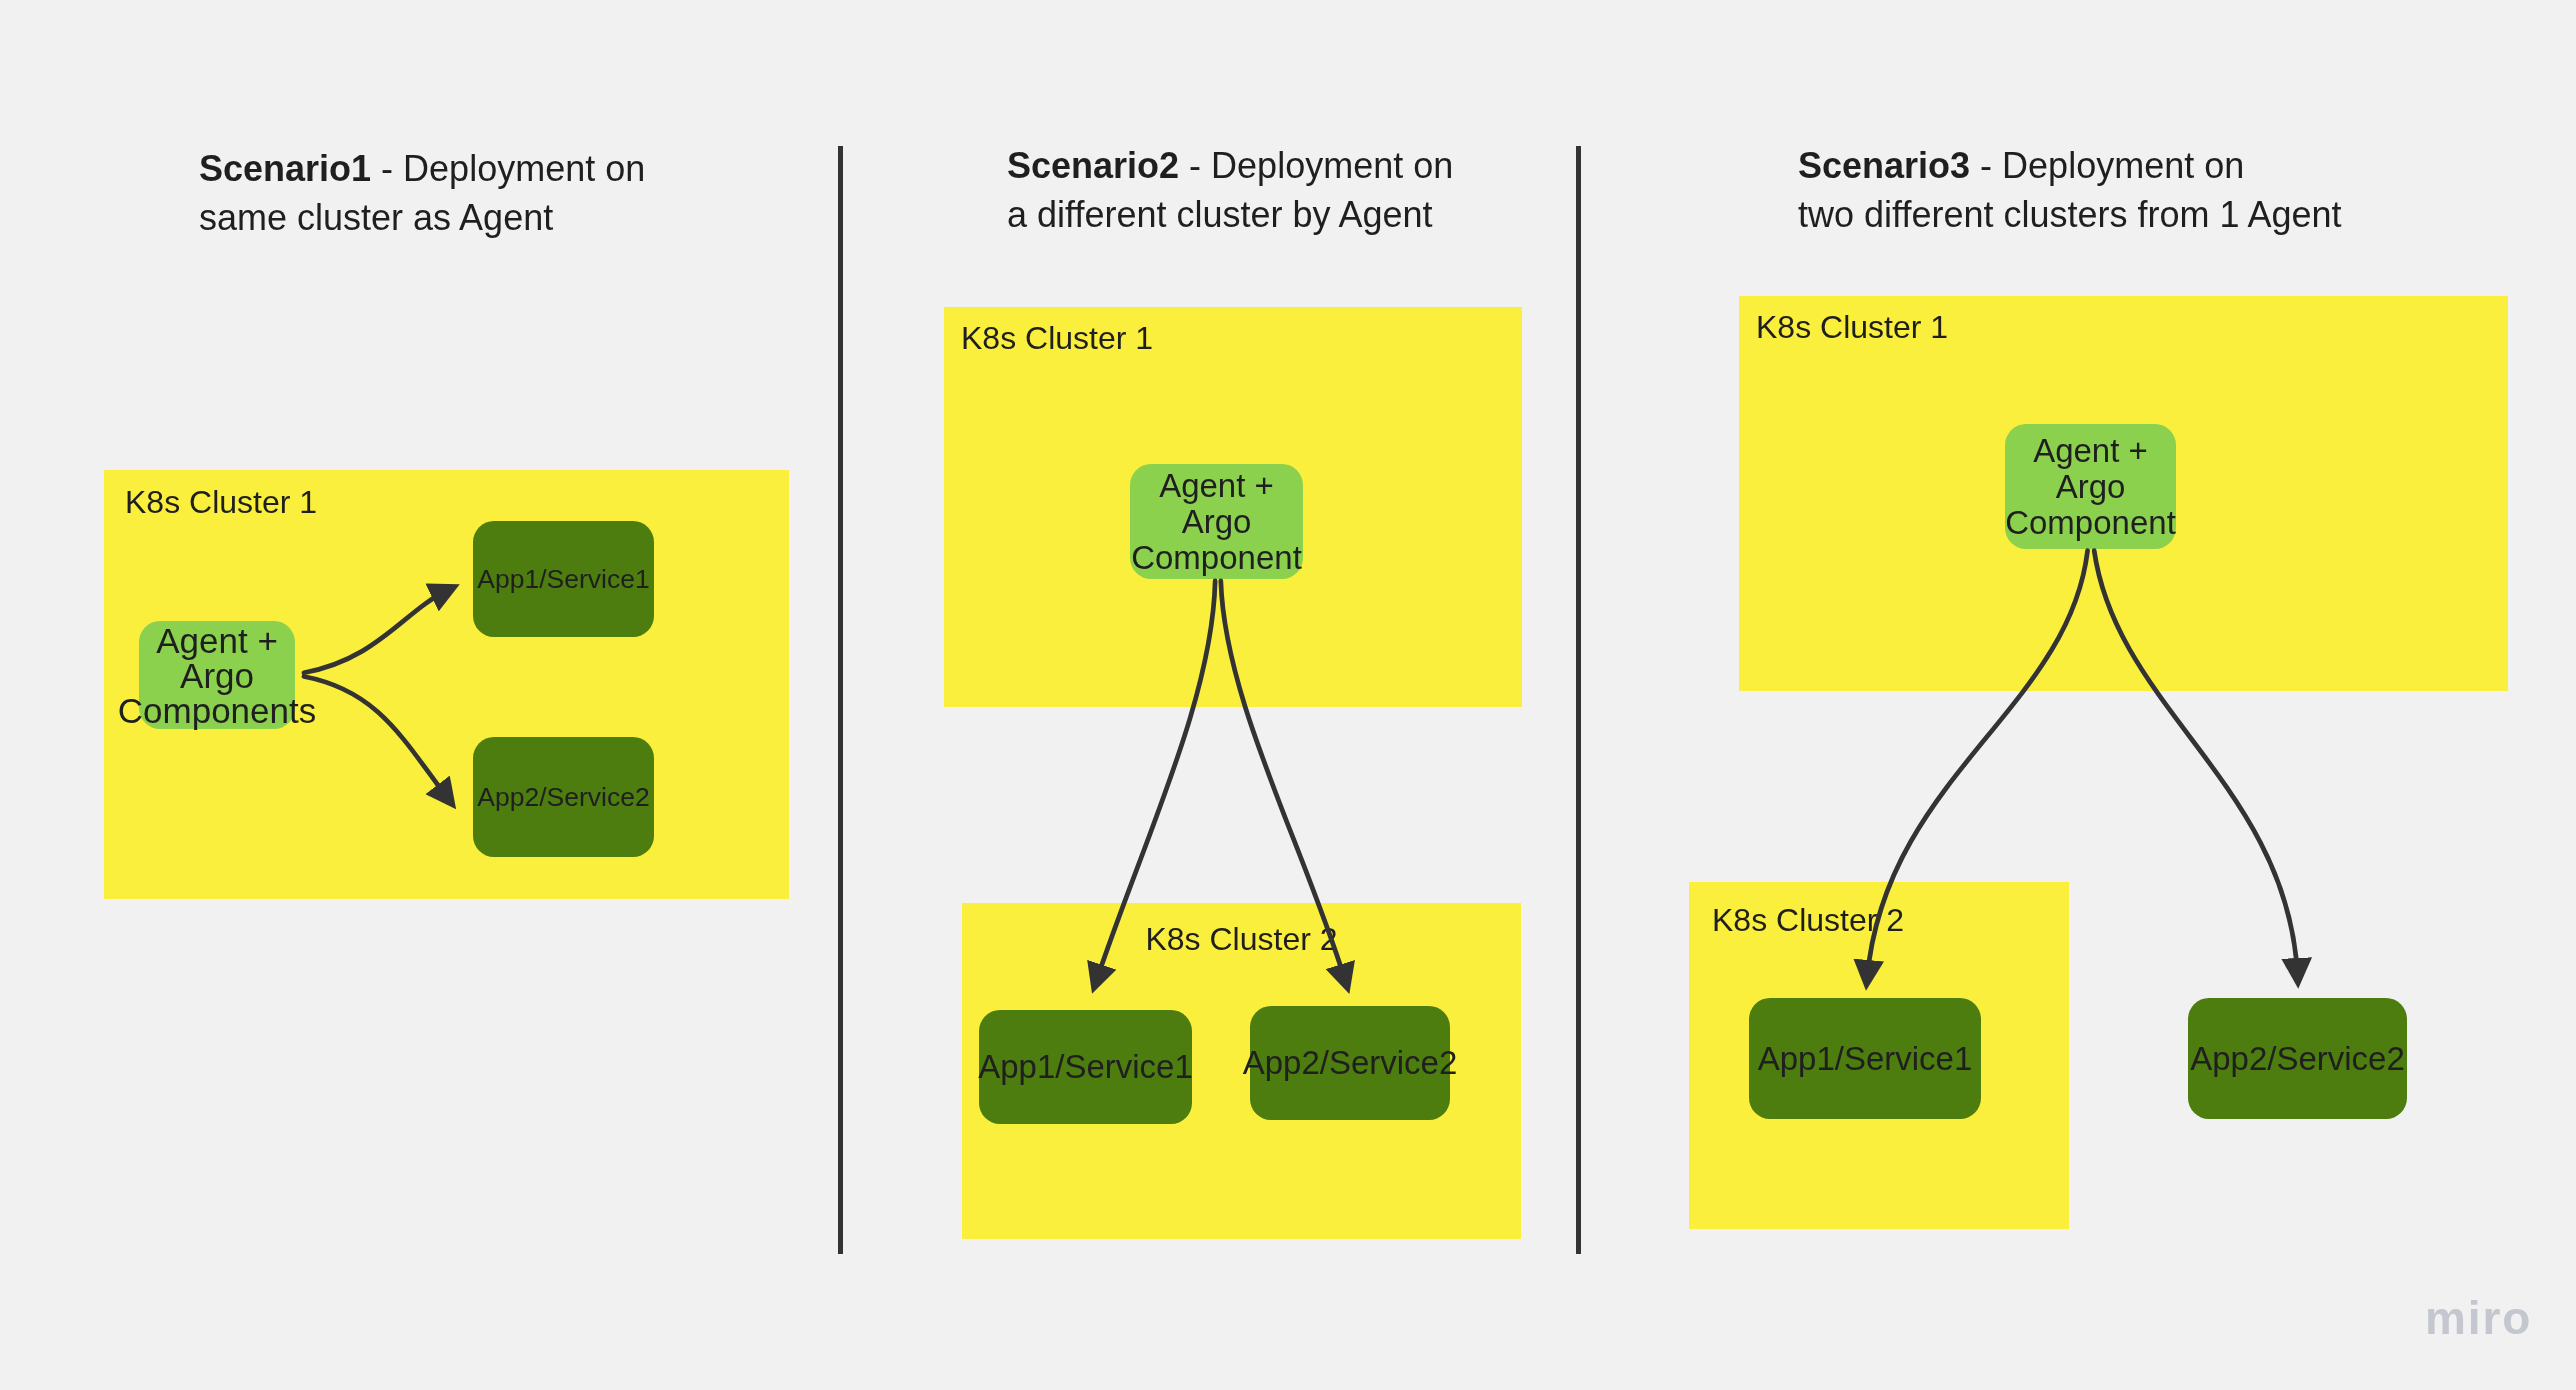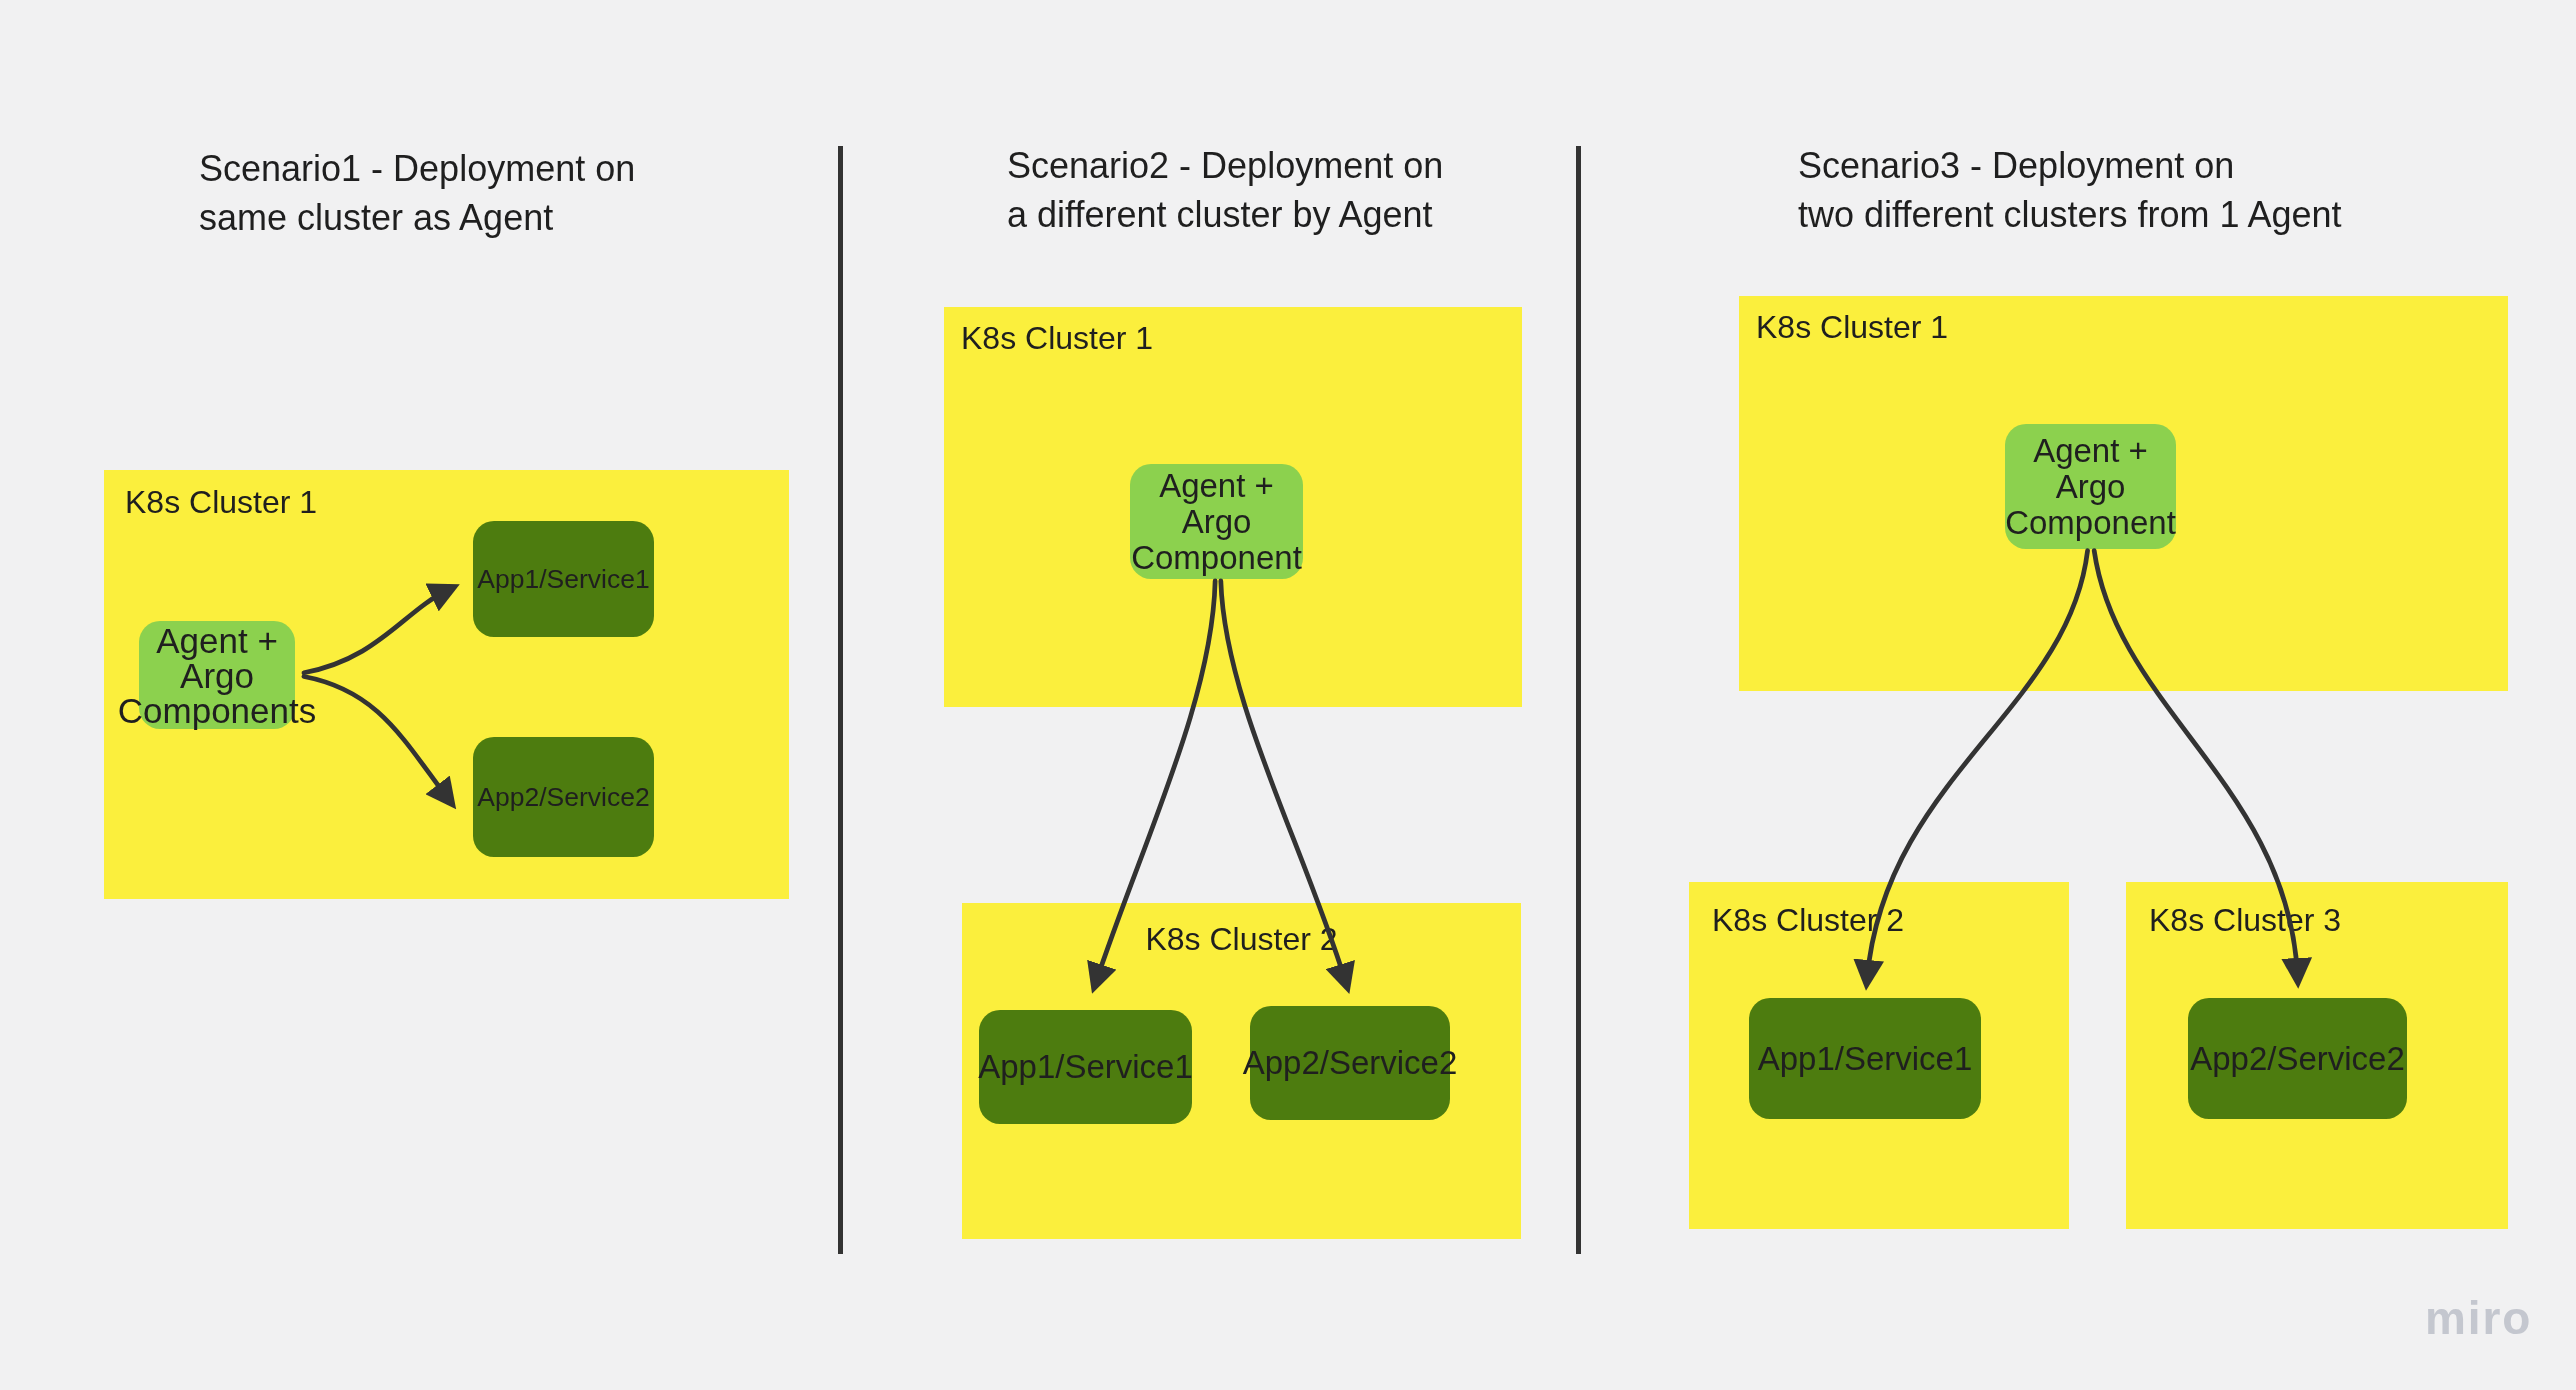--- a/index.html
+++ b/index.html
@@ -16,21 +16,21 @@
     overflow:hidden;
   }
   
   .title{
     position:absolute;
     font-size:36px;
     line-height:49px;
     white-space:pre-line;
     color:#1f1f1f;
   }
-  .title b{font-weight:normal;}
+  .title b{font-weight:bold;}
   #title-s1{left:199px;top:144px;width:530px;}
   #title-s2{left:1007px;top:141px;width:549px;}
   #title-s3{left:1798px;top:141px;width:625px;}
   
   .divider{
     position:absolute;
     width:4.7px;
     background:#333333;
     top:146px;
     height:1108px;
@@ -137,23 +137,20 @@
 Component</span></div>
   <div class="node cyan" id="s2-app1"><span>App1/Service1</span></div>
   <div class="node cyan" id="s2-app2"><span>App2/Service2</span></div>
 
   <div class="cluster" id="s3-cluster1">
     <div class="cluster-label">K8s Cluster 1</div>
   </div>
   <div class="cluster" id="s3-cluster2">
     <div class="cluster-label">K8s Cluster 2</div>
   </div>
-  <div class="cluster" id="s3-cluster3">
-    <div class="cluster-label">K8s Cluster 3</div>
-  </div>
   <div class="node green" id="s3-agent"><span>Agent +
 Argo
 Component</span></div>
   <div class="node cyan" id="s3-app1"><span>App1/Service1</span></div>
   <div class="node cyan" id="s3-app2"><span>App2/Service2</span></div>
 
   <svg id="arrows" viewBox="0 0 2722 1469" xmlns="http://www.w3.org/2000/svg">
     <defs>
       <marker id="arrowhead" viewBox="0 0 10 10" refX="6" refY="5" markerWidth="6.5" markerHeight="6.5" orient="auto">
         <path d="M0,0 L10,5 L0,10 z" fill="#333333"></path>

